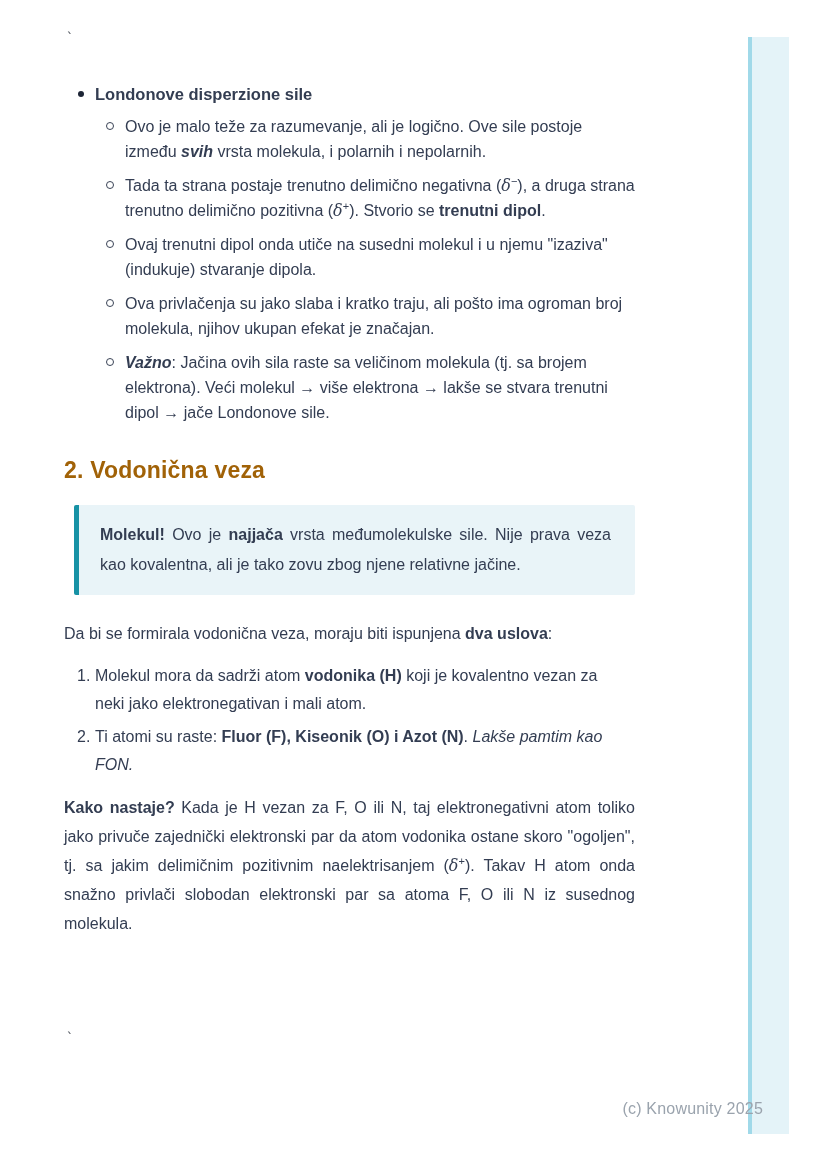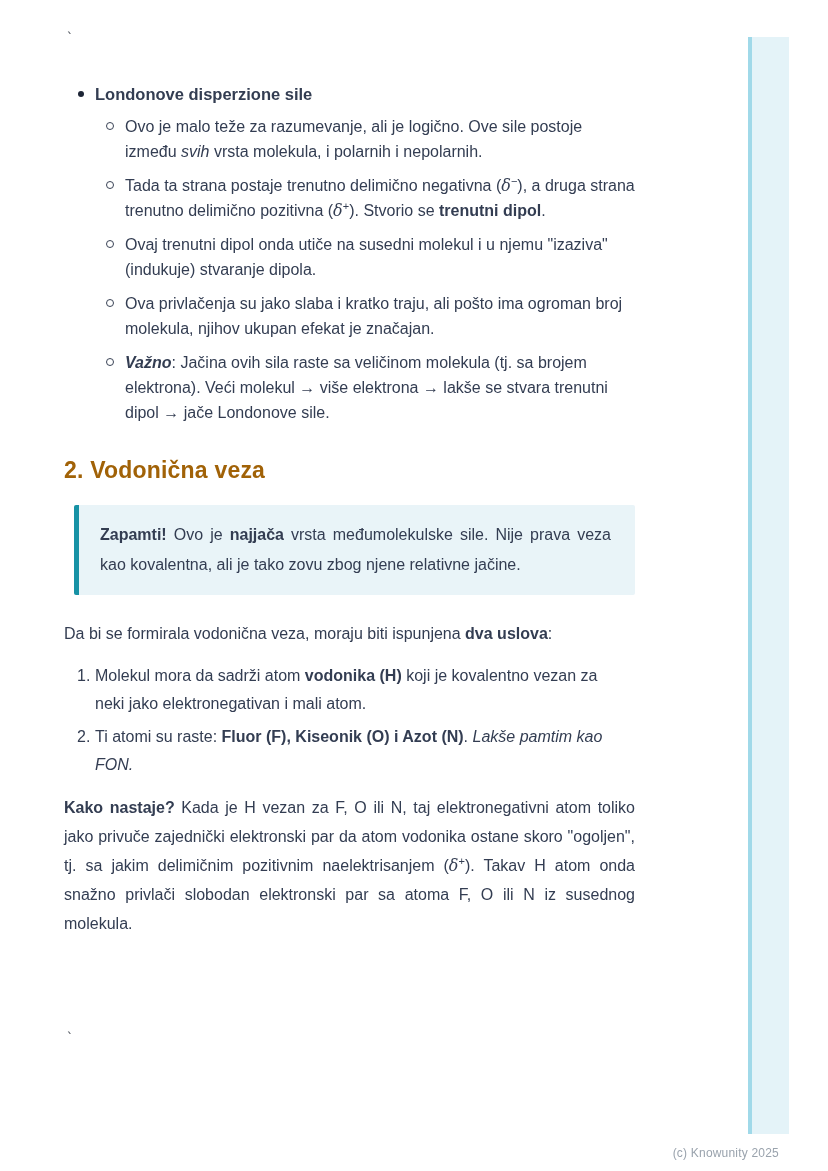--- a/index.html
+++ b/index.html
@@ -16,22 +16,22 @@
     position:absolute;left:748px;top:37px;width:41px;height:1097px;
     background:#e4f3f8;border-left:4px solid #a0d9e9;box-sizing:border-box;z-index:1;
   }
   .stray-mark{
     position:absolute;left:66px;font-family:"DejaVu Sans Mono",monospace;
     font-size:13px;color:#4a4f58;z-index:2;
   }
   .stray-top{top:30px;}
   .stray-bottom{top:1030px;}
   .footer{
-    position:absolute;top:1100px;right:49px;z-index:5;
-    font-size:12px;color:#9aa3ad;letter-spacing:.2px;margin-top:46px;
+    position:absolute;top:1100px;right:65px;z-index:5;
+    font-size:16px;color:#9aa3ad;letter-spacing:.2px;
   }
   .content{
     position:absolute;left:64px;top:82px;width:571px;z-index:2;
     font-size:16px;line-height:25px;color:#333d52;
   }
   .bullet-row{display:flex;margin-bottom:8px;}
   .dot{
     flex:0 0 auto;width:6px;height:6px;border-radius:50%;
     background:#1d2536;margin:9px 0 0 14px;
   }
@@ -73,21 +73,21 @@
 
     <div class="bullet-row">
       <span class="dot"></span>
       <span class="bullet-title">Londonove disperzione sile</span>
     </div>
 
     <div class="sub-list">
 
         <div class="sub-item">
           <span class="ring"></span>
-          <div class="sub-text"><span>Ovo je malo teže za razumevanje, ali je logično. Ove sile postoje između </span><span style="font-style: italic;">svih</span><span> vrsta molekula, i polarnih i nepolarnih.</span></div>
+          <div class="sub-text"><span>Ovo je malo teže za razumevanje, ali je logično. Ove sile postoje između </span><span style="font-style: italic; font-weight: bold;">svih</span><span> vrsta molekula, i polarnih i nepolarnih.</span></div>
         </div>
 
 
         <div class="sub-item">
           <span class="ring"></span>
           <div class="sub-text"><span>Tada ta strana postaje trenutno delimično negativna (</span><span class="math">δ</span><sup>−</sup><span>), a druga strana trenutno delimično pozitivna (</span><span class="math">δ</span><sup>+</sup><span>). Stvorio se </span><span style="font-weight: 700;">trenutni dipol</span><span>.</span></div>
         </div>
 
         <div class="sub-item">
           <span class="ring"></span>
@@ -101,21 +101,21 @@
 
         <div class="sub-item">
           <span class="ring"></span>
           <div class="sub-text"><span style="font-style: italic; font-weight: bold;">Važno</span><span>: Jačina ovih sila raste sa veličinom molekula (tj. sa brojem elektrona). Veći molekul → više elektrona → lakše se stvara trenutni dipol → jače Londonove sile.</span></div>
         </div>
       </div>
 
     <h2 class="section-heading">2. Vodonična veza</h2>
 
     <div class="callout">
-      <span><span style="font-weight: 700;">Zapamti!</span><span> Ovo je </span><span style="font-weight: 700;">najjača</span><span> vrsta međumolekulske sile. Nije prava veza kao kovalentna, ali je tako zovu zbog njene relativne jačine.</span></span>
+      <span><span style="font-weight: 700;">Molekul!</span><span> Ovo je </span><span style="font-weight: 700;">najjača</span><span> vrsta međumolekulske sile. Nije prava veza kao kovalentna, ali je tako zovu zbog njene relativne jačine.</span></span>
     </div>
 
     <p class="intro"><span>Da bi se formirala vodonična veza, moraju biti ispunjena </span><span style="font-weight: 700;">dva uslova</span><span>:</span></p>
 
     <div class="num-list">
 
         <div class="num-item">
           <span class="num-marker">1.</span>
           <div class="num-text"><span>Molekul mora da sadrži atom </span><span style="font-weight: 700;">vodonika (H)</span><span> koji je kovalentno vezan za neki </span><span style="font-weight: 400;">jako elektronegativan i mali atom</span><span>.</span></div>
         </div>

